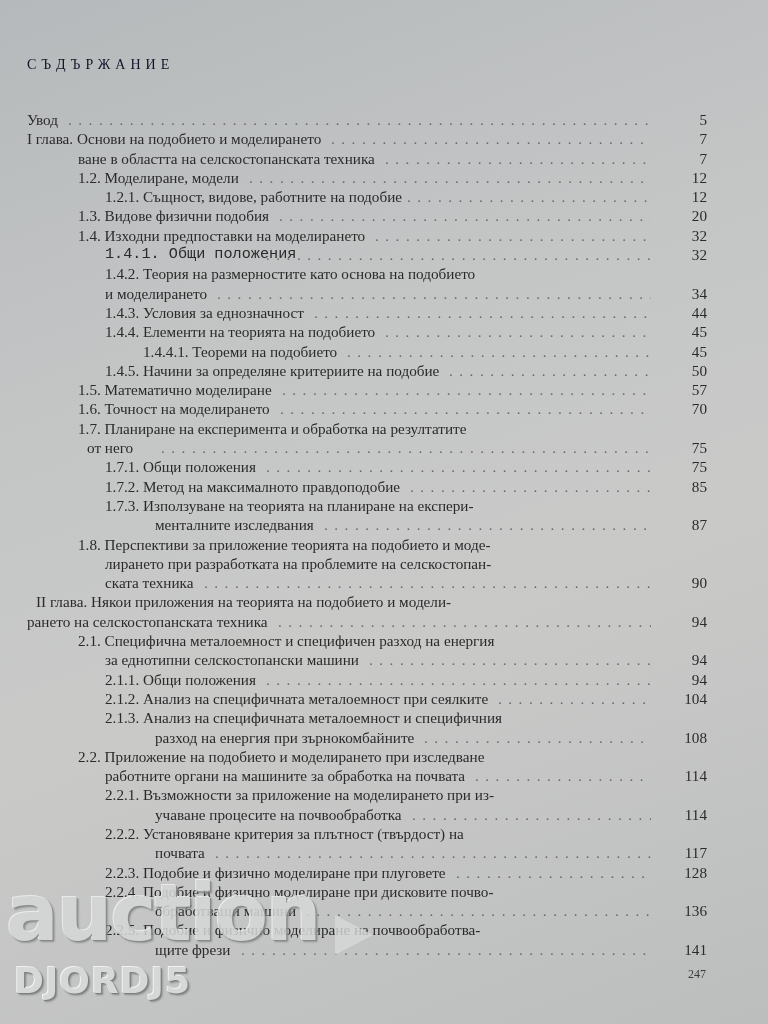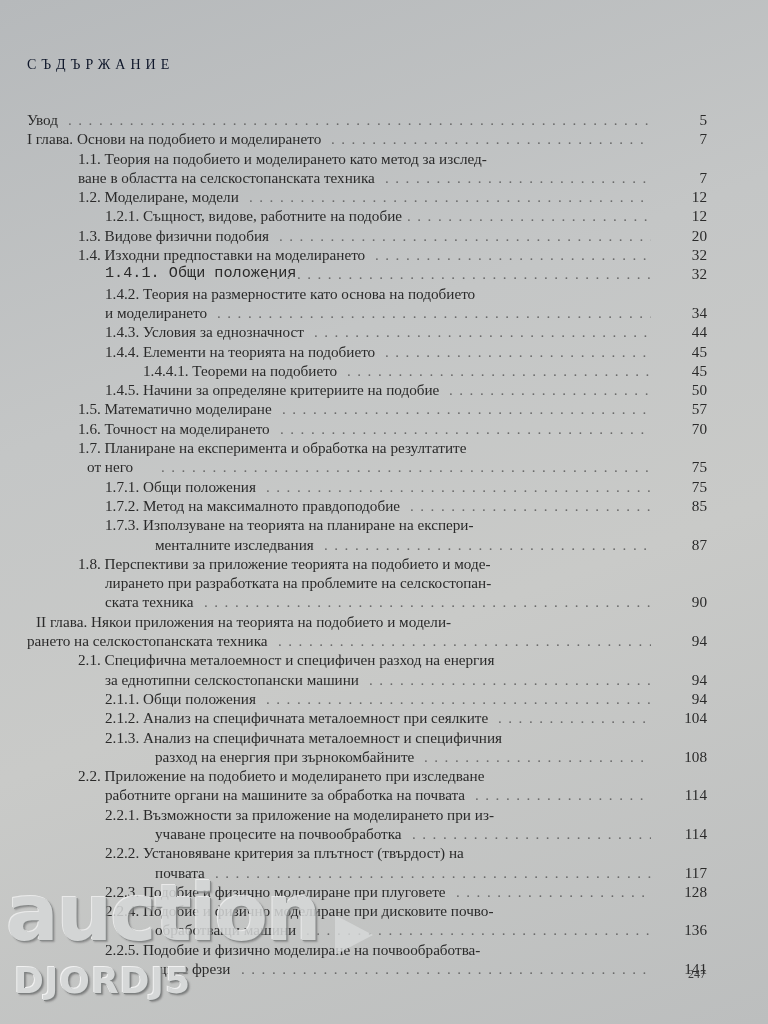--- a/index.html
+++ b/index.html
@@ -34,23 +34,20 @@
         <span class="txt" style="left: 0px;">Увод</span>
         <span class="dots" style="left: 41px; width: 583px;">........................................................................................................................</span>
         <span class="pg">5</span>
       </div>
       <div class="row">
         <span class="txt" style="left: 0px;">I глава.   Основи на подобието и моделирането</span>
         <span class="dots" style="left: 304px; width: 320px;">........................................................................................................................</span>
         <span class="pg">7</span>
       </div>
       <div class="row">
-        <span class="txt" style="left: 51px;">1.1. Теория на подобието и моделирането като метод за изслед-</span>
-      </div>
-      <div class="row">
         <span class="txt" style="left: 51px;">ване в областта на селскостопанската техника</span>
         <span class="dots" style="left: 358px; width: 266px;">........................................................................................................................</span>
         <span class="pg">7</span>
       </div>
       <div class="row">
         <span class="txt" style="left: 51px;">1.2. Моделиране, модели</span>
         <span class="dots" style="left: 222px; width: 402px;">........................................................................................................................</span>
         <span class="pg">12</span>
       </div>
       <div class="row">

